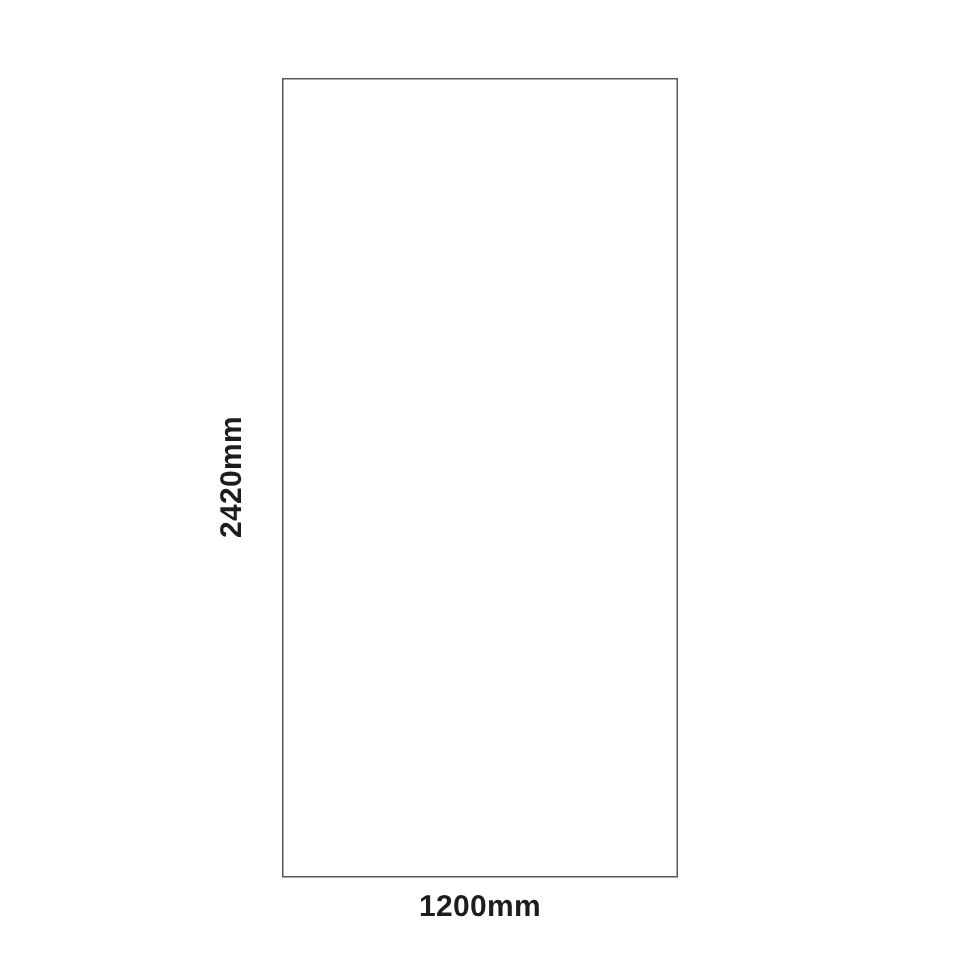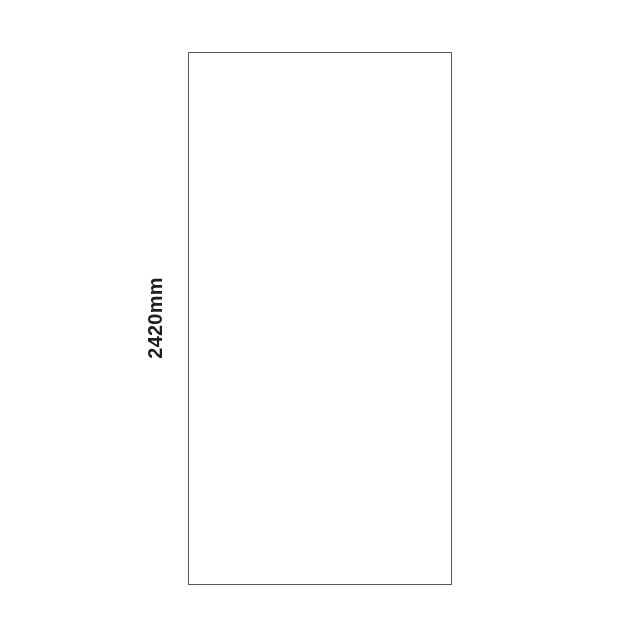--- a/index.html
+++ b/index.html
@@ -49,13 +49,14 @@
     top: 605px;
     transform: translate(-50%, -50%);
   }
 </style>
 </head>
 <body>
 
 <div class="canvas">
   <div class="panel-outline"></div>
   <span class="dim-label height">2420mm</span>
+  <span class="dim-label width">1200mm</span>
 </div>
 
 </body></html>

